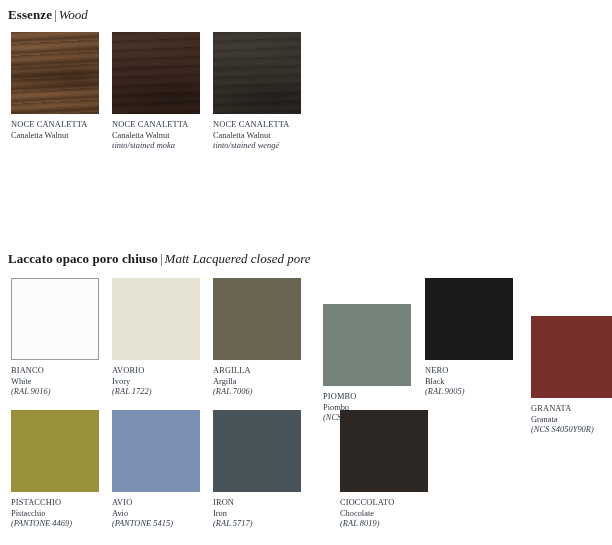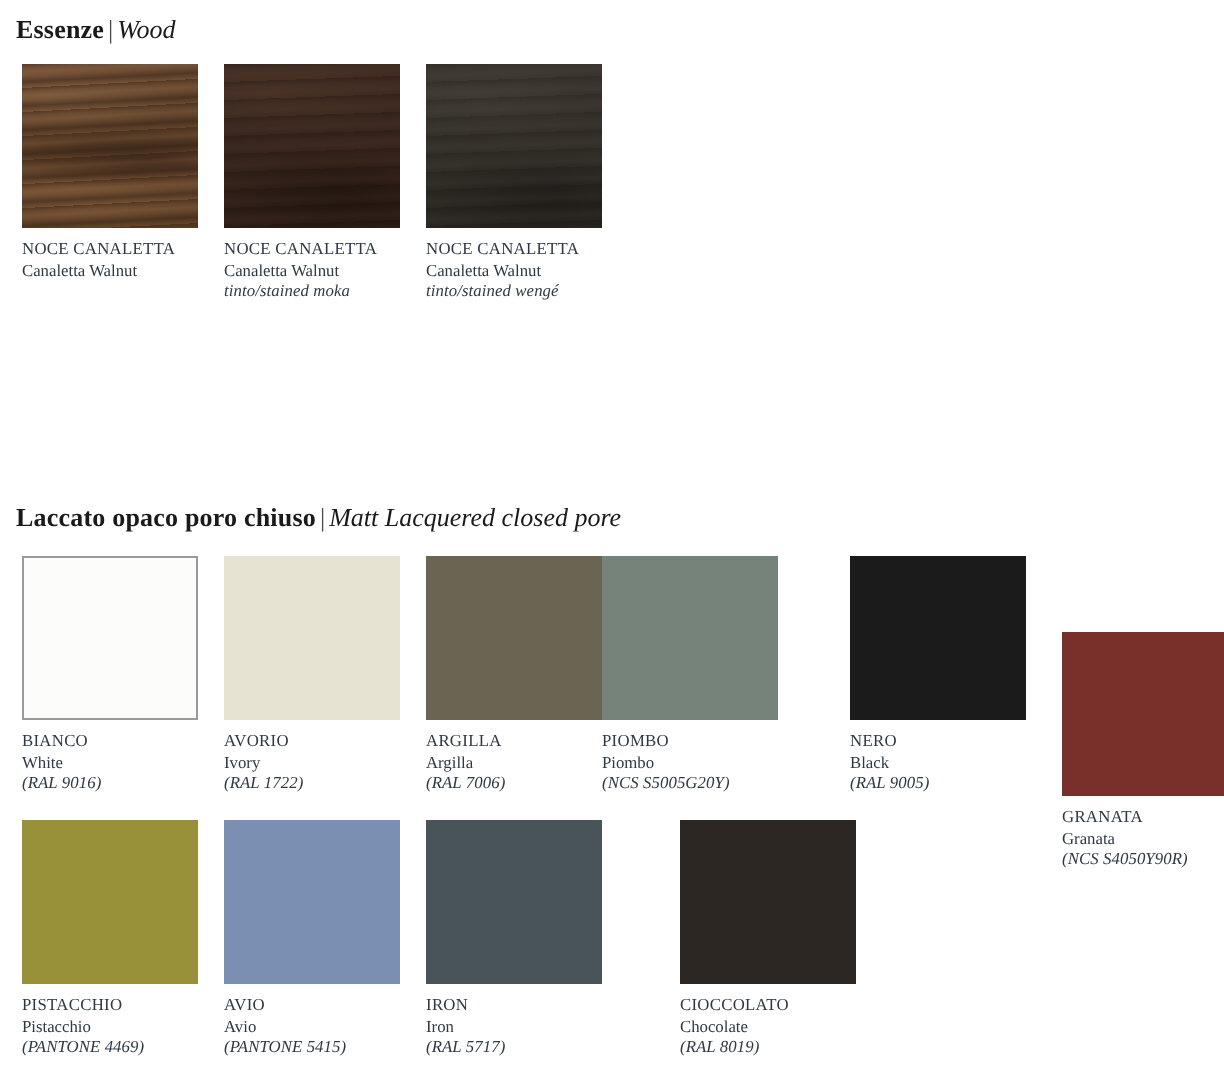--- a/index.html
+++ b/index.html
@@ -185,21 +185,21 @@
       </div>
     </div>
     <div class="cell" style="left: 202px;">
       <div class="swatch" style="background: rgb(106, 100, 82);"></div>
       <div class="caption">
         <div class="cap-code">ARGILLA</div>
         <div class="cap-name">Argilla</div>
         <div class="cap-note">(RAL 7006)</div>
       </div>
     </div>
-    <div class="cell" style="left: 290px;">
+    <div class="cell" style="left: 312px; margin-top: 26px;">
       <div class="swatch" style="background: rgb(118, 131, 122);"></div>
       <div class="caption">
         <div class="cap-code">PIOMBO</div>
         <div class="cap-name">Piombo</div>
         <div class="cap-note">(NCS S5005G20Y)</div>
       </div>
     </div>
     <div class="cell" style="left: 404px; margin-left: 10px;">
       <div class="swatch" style="background: rgb(27, 27, 27);"></div>
       <div class="caption">

